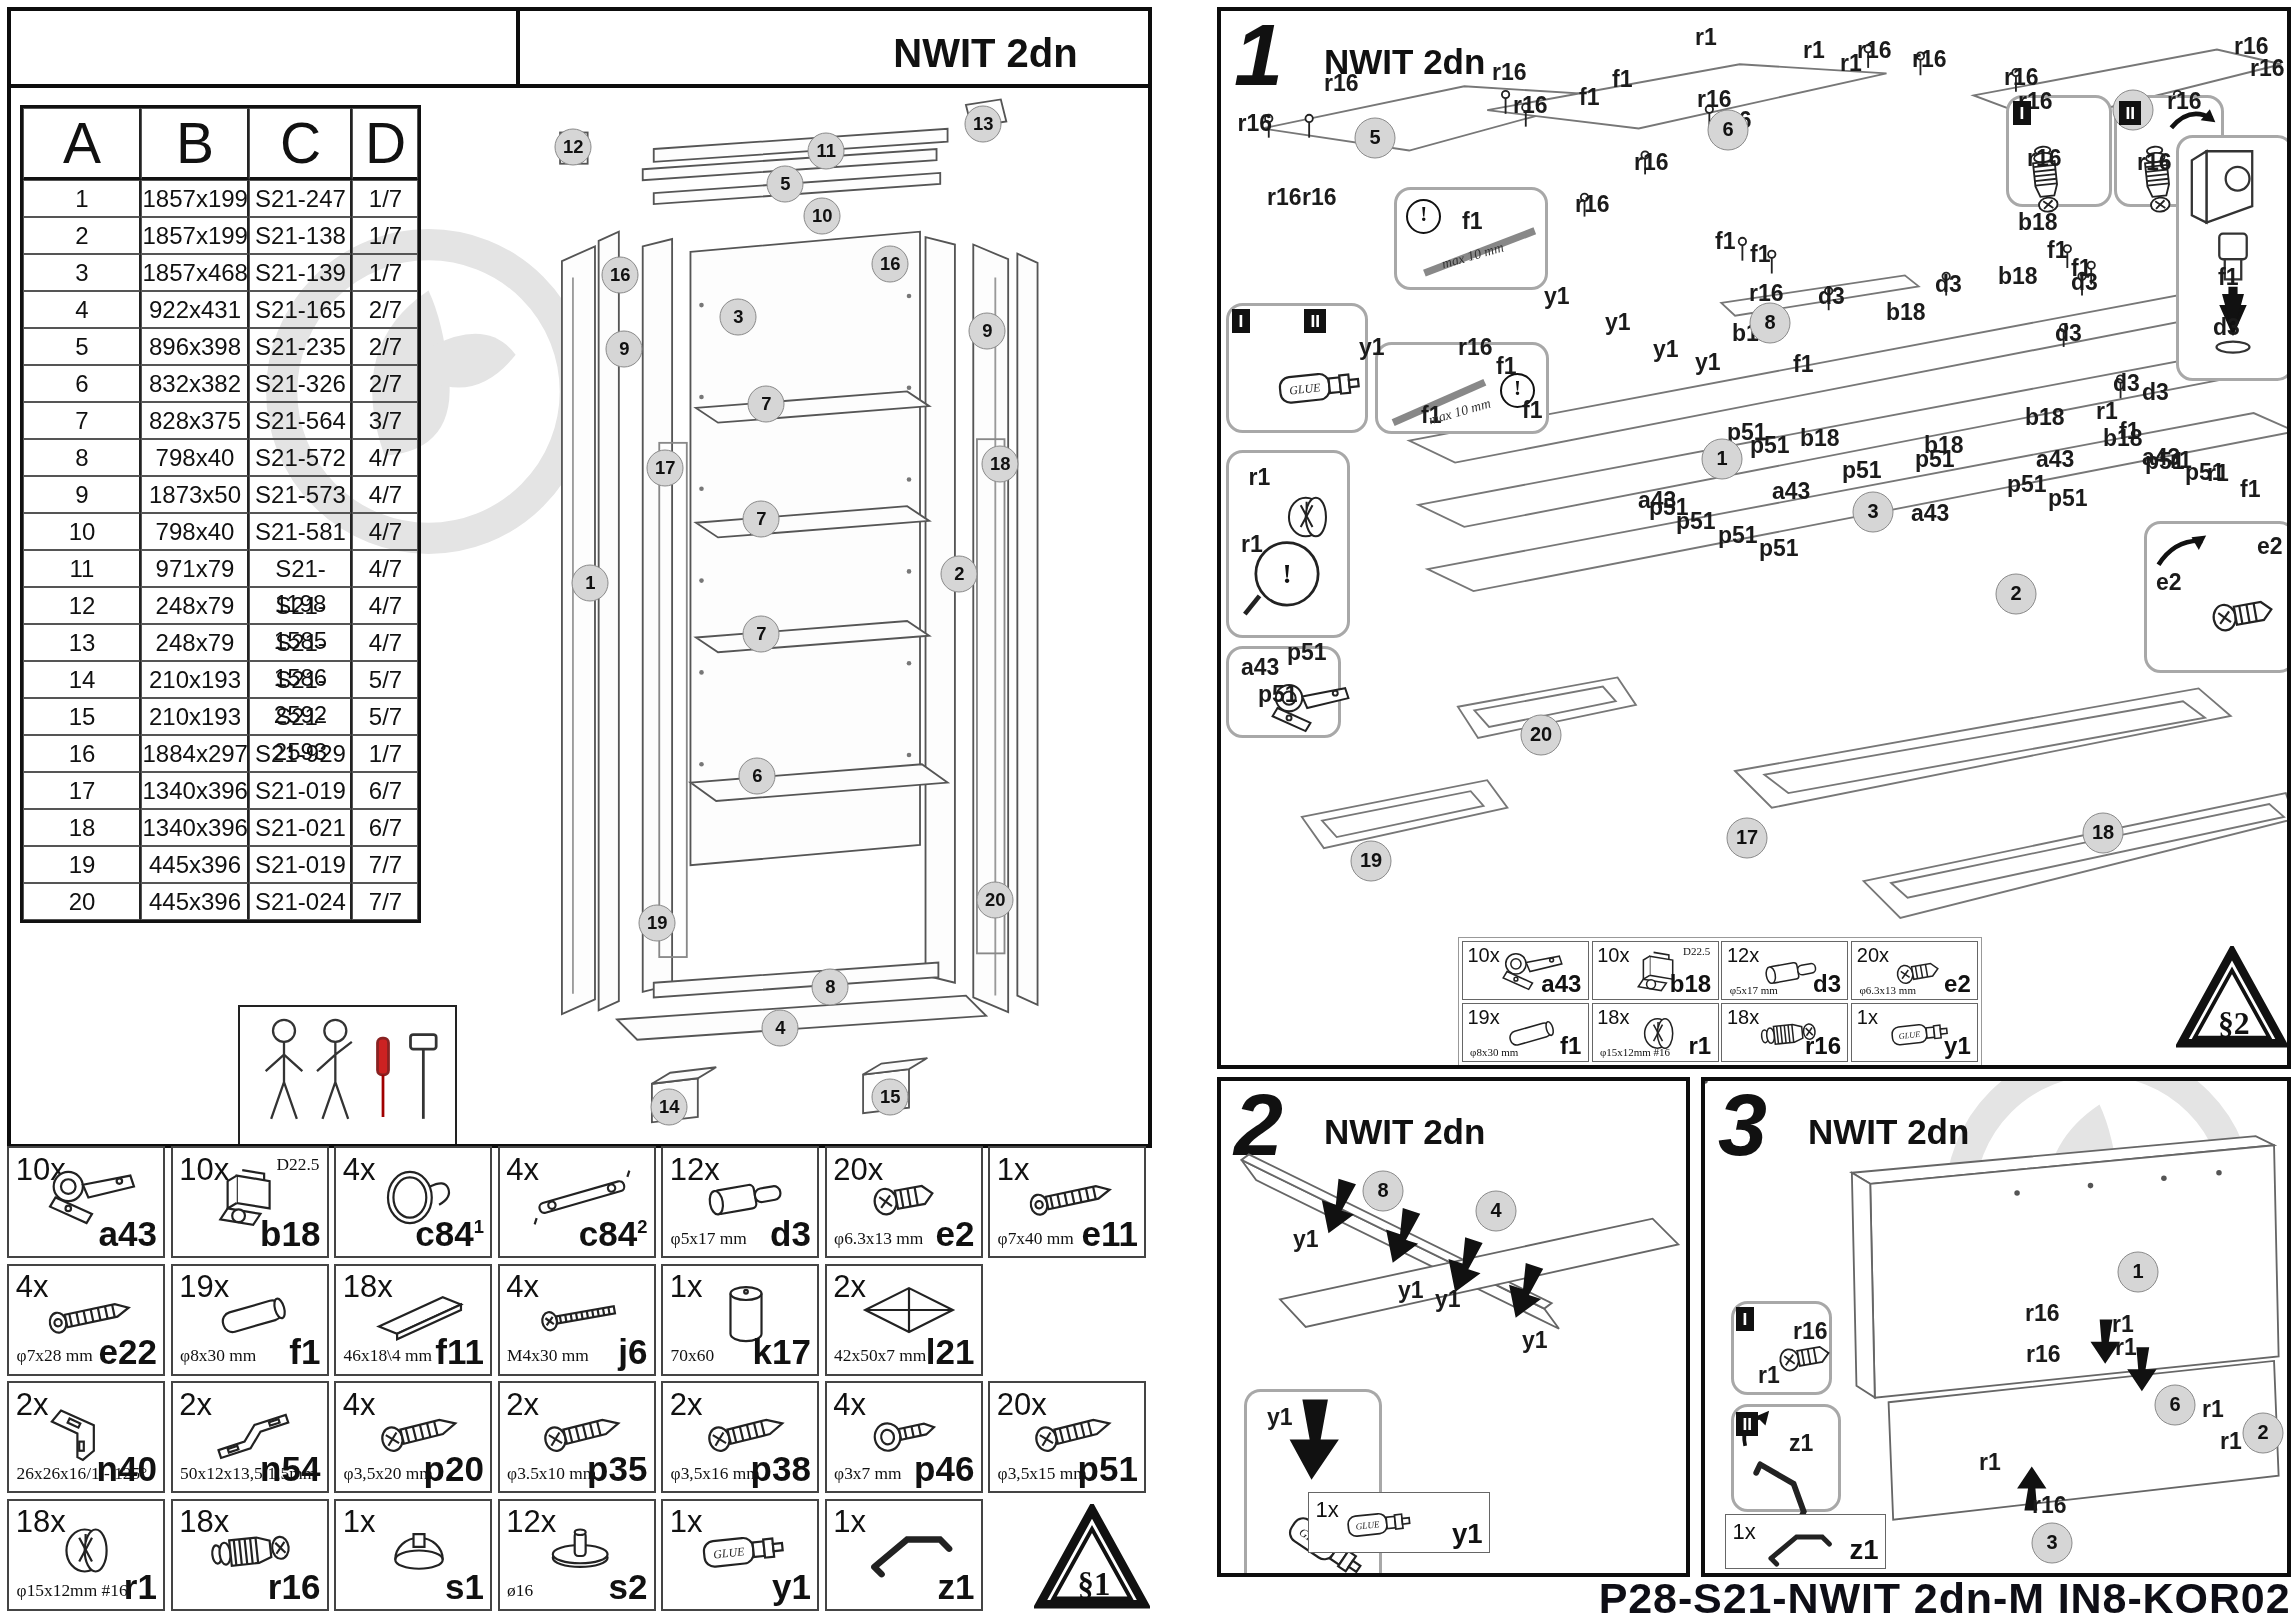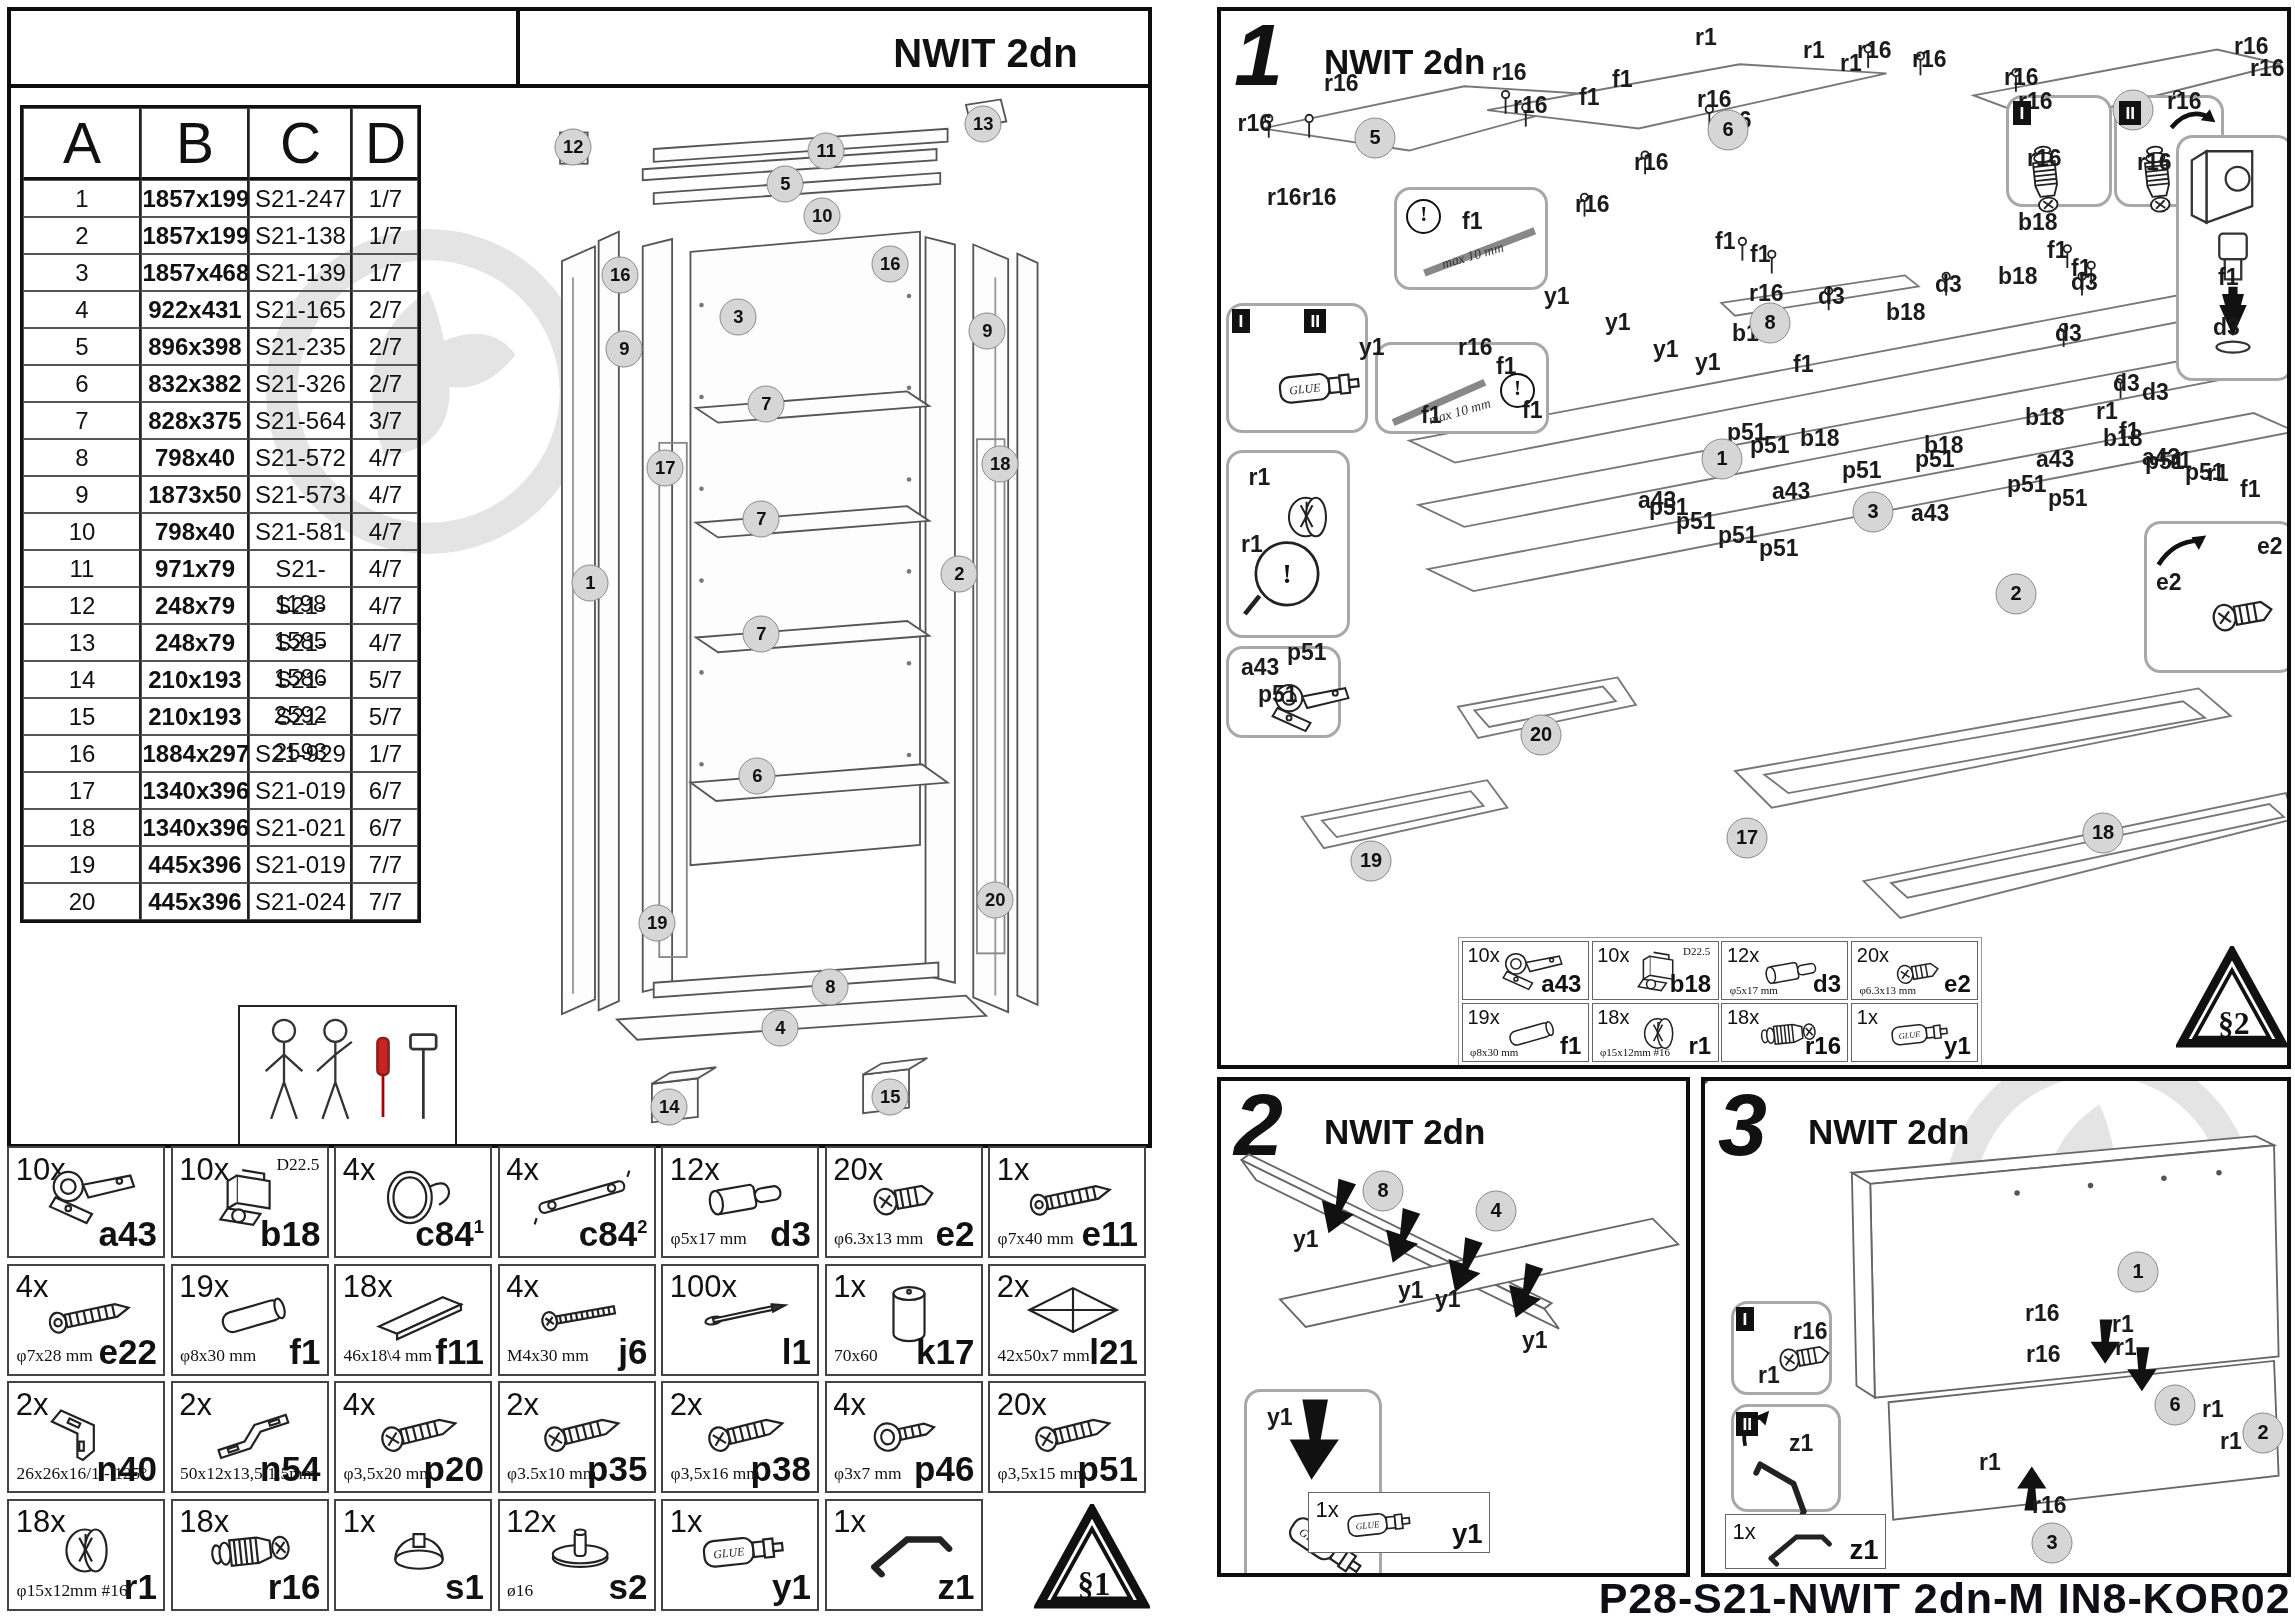--- a/index.html
+++ b/index.html
@@ -10,21 +10,21 @@
   #leftPanel{left:7.3px;top:7.3px;width:1145px;height:1141px;}
   .title-strip{position:absolute;left:0;top:0;right:0;height:73px;border-bottom:4.6px solid #0d0d0d;background:#fff;}
   .title-vline{position:absolute;left:505px;top:0;width:3.7px;height:73px;background:#0d0d0d;}
   .title-main{position:absolute;left:551px;top:5.5px;font-size:59px;font-weight:bold;letter-spacing:0px;}
   .title-sub{position:absolute;left:882px;top:20px;font-size:40px;font-weight:bold;}
   
   .pt{position:absolute;left:9.2px;top:94px;border:3.7px solid #111;background:transparent;}
   .pt-row{display:flex;}
   .pt-cell{box-sizing:border-box;border:0.9px solid #555;border-right:2.8px solid #222;text-align:center;font-size:24px;line-height:35px;height:37px;background:transparent;}
   .pt-head .pt-cell{height:72px;font-size:57px;line-height:68px;font-weight:400;border-bottom:3.7px solid #111;}
-  .c0{width:118px;} .c1{width:108px;font-weight:bold;} .c2{width:103px;} .c3{width:66px;border-right:0.9px solid #555;}
+  .c0{width:118px;} .c1{width:108px;} .c2{width:103px;} .c3{width:66px;border-right:0.9px solid #555;}
   
   .wm{position:absolute;pointer-events:none;}
   
   .tools-box{position:absolute;left:227px;top:994px;width:215px;height:138px;border:2.8px solid #222;background:#fff;}
   
   #legendWrap{position:absolute;left:7.3px;top:1146px;width:1145px;height:472px;}
   .lg-row{display:flex;gap:5.5px;margin-bottom:5.5px;}
   .lg-cell{position:relative;width:158px;height:112px;border:2.8px solid #444;background:#fff;box-sizing:border-box;}
   .lg-qty{position:absolute;left:6.4px;top:3.7px;font-size:31px;}
   .lg-note{position:absolute;right:7.3px;top:5.5px;font-family:"Liberation Serif",serif;font-size:17.4px;}
@@ -429,31 +429,20 @@
           <svg class="hw-icon" viewBox="0 0 120 80">
             <g transform="rotate(-10 60 40)">
               <ellipse cx="24" cy="40" rx="8" ry="10"></ellipse>
               <path d="M20 36 l8 8 M28 36 l-8 8"></path>
               <rect x="32" y="36" width="64" height="8"></rect>
               <path d="M36 36 v8 M42 36 v8 M48 36 v8 M54 36 v8 M60 36 v8 M66 36 v8 M72 36 v8 M78 36 v8 M84 36 v8 M90 36 v8"></path>
             </g>
           </svg>
           <div class="lg-size">M4x30 mm</div>
           <div class="lg-code">j6</div>
-        </div>
-        <div class="lg-cell">
-          <div class="lg-qty">100x</div>
-          <svg class="hw-icon" viewBox="0 0 120 80">
-            <g transform="rotate(-12 60 40)">
-              <ellipse cx="24" cy="38" rx="9" ry="4"></ellipse>
-              <rect x="24" y="36" width="66" height="4"></rect>
-              <polygon points="90,34 104,38 90,42" fill="#333"></polygon>
-            </g>
-          </svg>
-          <div class="lg-code">l1</div>
         </div>
         <div class="lg-cell">
           <div class="lg-qty">1x</div>
           <svg class="hw-icon" viewBox="0 0 120 80">
             <ellipse cx="60" cy="16" rx="17" ry="7"></ellipse>
             <path d="M43 16 v44 a17 8 0 0 0 34 0 v-44" fill="none"></path>
             <circle cx="60" cy="14" r="2"></circle>
           </svg>
           <div class="lg-size">70x60</div>
           <div class="lg-code">k17</div>

